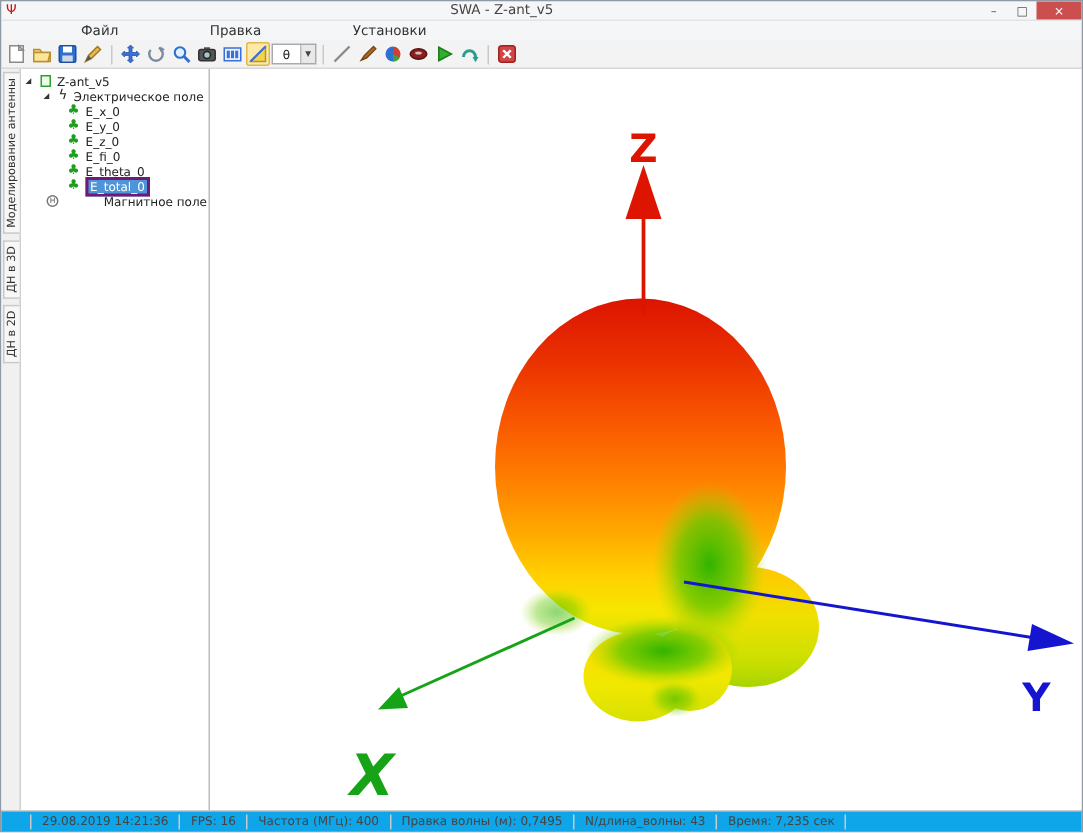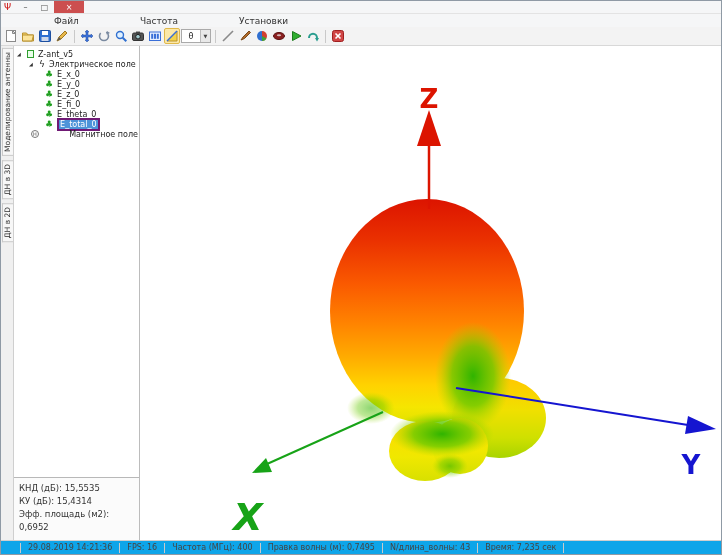--- a/index.html
+++ b/index.html
@@ -52,28 +52,29 @@
   .scell { padding:0 7px; border-right:1px solid #cacaca; height:10px; line-height:10px; }
   .scell.first { width:20px; padding:0; }
 </style>
 </head>
 <body>
 
 <div class="window">
 
   <div class="titlebar">
     <span class="app-icon">Ψ</span>
+    <span class="title">SWA - Z-ant_v5</span>
     <span class="winbtn">–</span>
     <span class="winbtn">□</span>
     <span class="winbtn close">×</span>
   </div>
 
   <div class="menubar">
     <span class="menuitem">Файл</span>
-    <span class="menuitem">Частота</span>
+    <span class="menuitem">Правка</span>
     <span class="menuitem">Установки</span>
   </div>
 
   <div class="toolbar">
     <span class="tbtn">
         <svg width="14" height="14">
           <rect x="2.5" y="1.5" width="9" height="11" fill="#fff" stroke="#8a8a8a"></rect>
           <path d="M8.5 1.5 L11.5 4.5 L8.5 4.5 Z" fill="#ddd" stroke="#8a8a8a"></path>
         </svg>
       </span>
@@ -225,25 +226,20 @@
           <span class="tlabel">E_theta_0</span>
         </div>
         <div class="trow selected" style="padding-left:30px;">
           <span class="treeglyph">♣</span>
           <span class="tlabel">E_total_0</span>
         </div>
         <div class="trow" style="padding-left:16px;justify-content:space-between;">
           <span class="hcirc">H</span>
           <span class="tlabel">Магнитное поле</span>
         </div>
-      </div>
-      <div class="infobox">
-        <div>КНД (дБ): 15,5535</div>
-        <div>КУ (дБ): 15,4314</div>
-        <div>Эфф. площадь (м2): 0,6952</div>
       </div>
     </div>
 
     <div class="view">
       <svg width="583" height="498" viewBox="0 0 583 498">
         <defs>
           <linearGradient id="mainGrad" x1="0" y1="0" x2="0" y2="1">
             <stop offset="0%" stop-color="#dc1400"></stop>
             <stop offset="18%" stop-color="#ea3000"></stop>
             <stop offset="38%" stop-color="#fa5a00"></stop>

